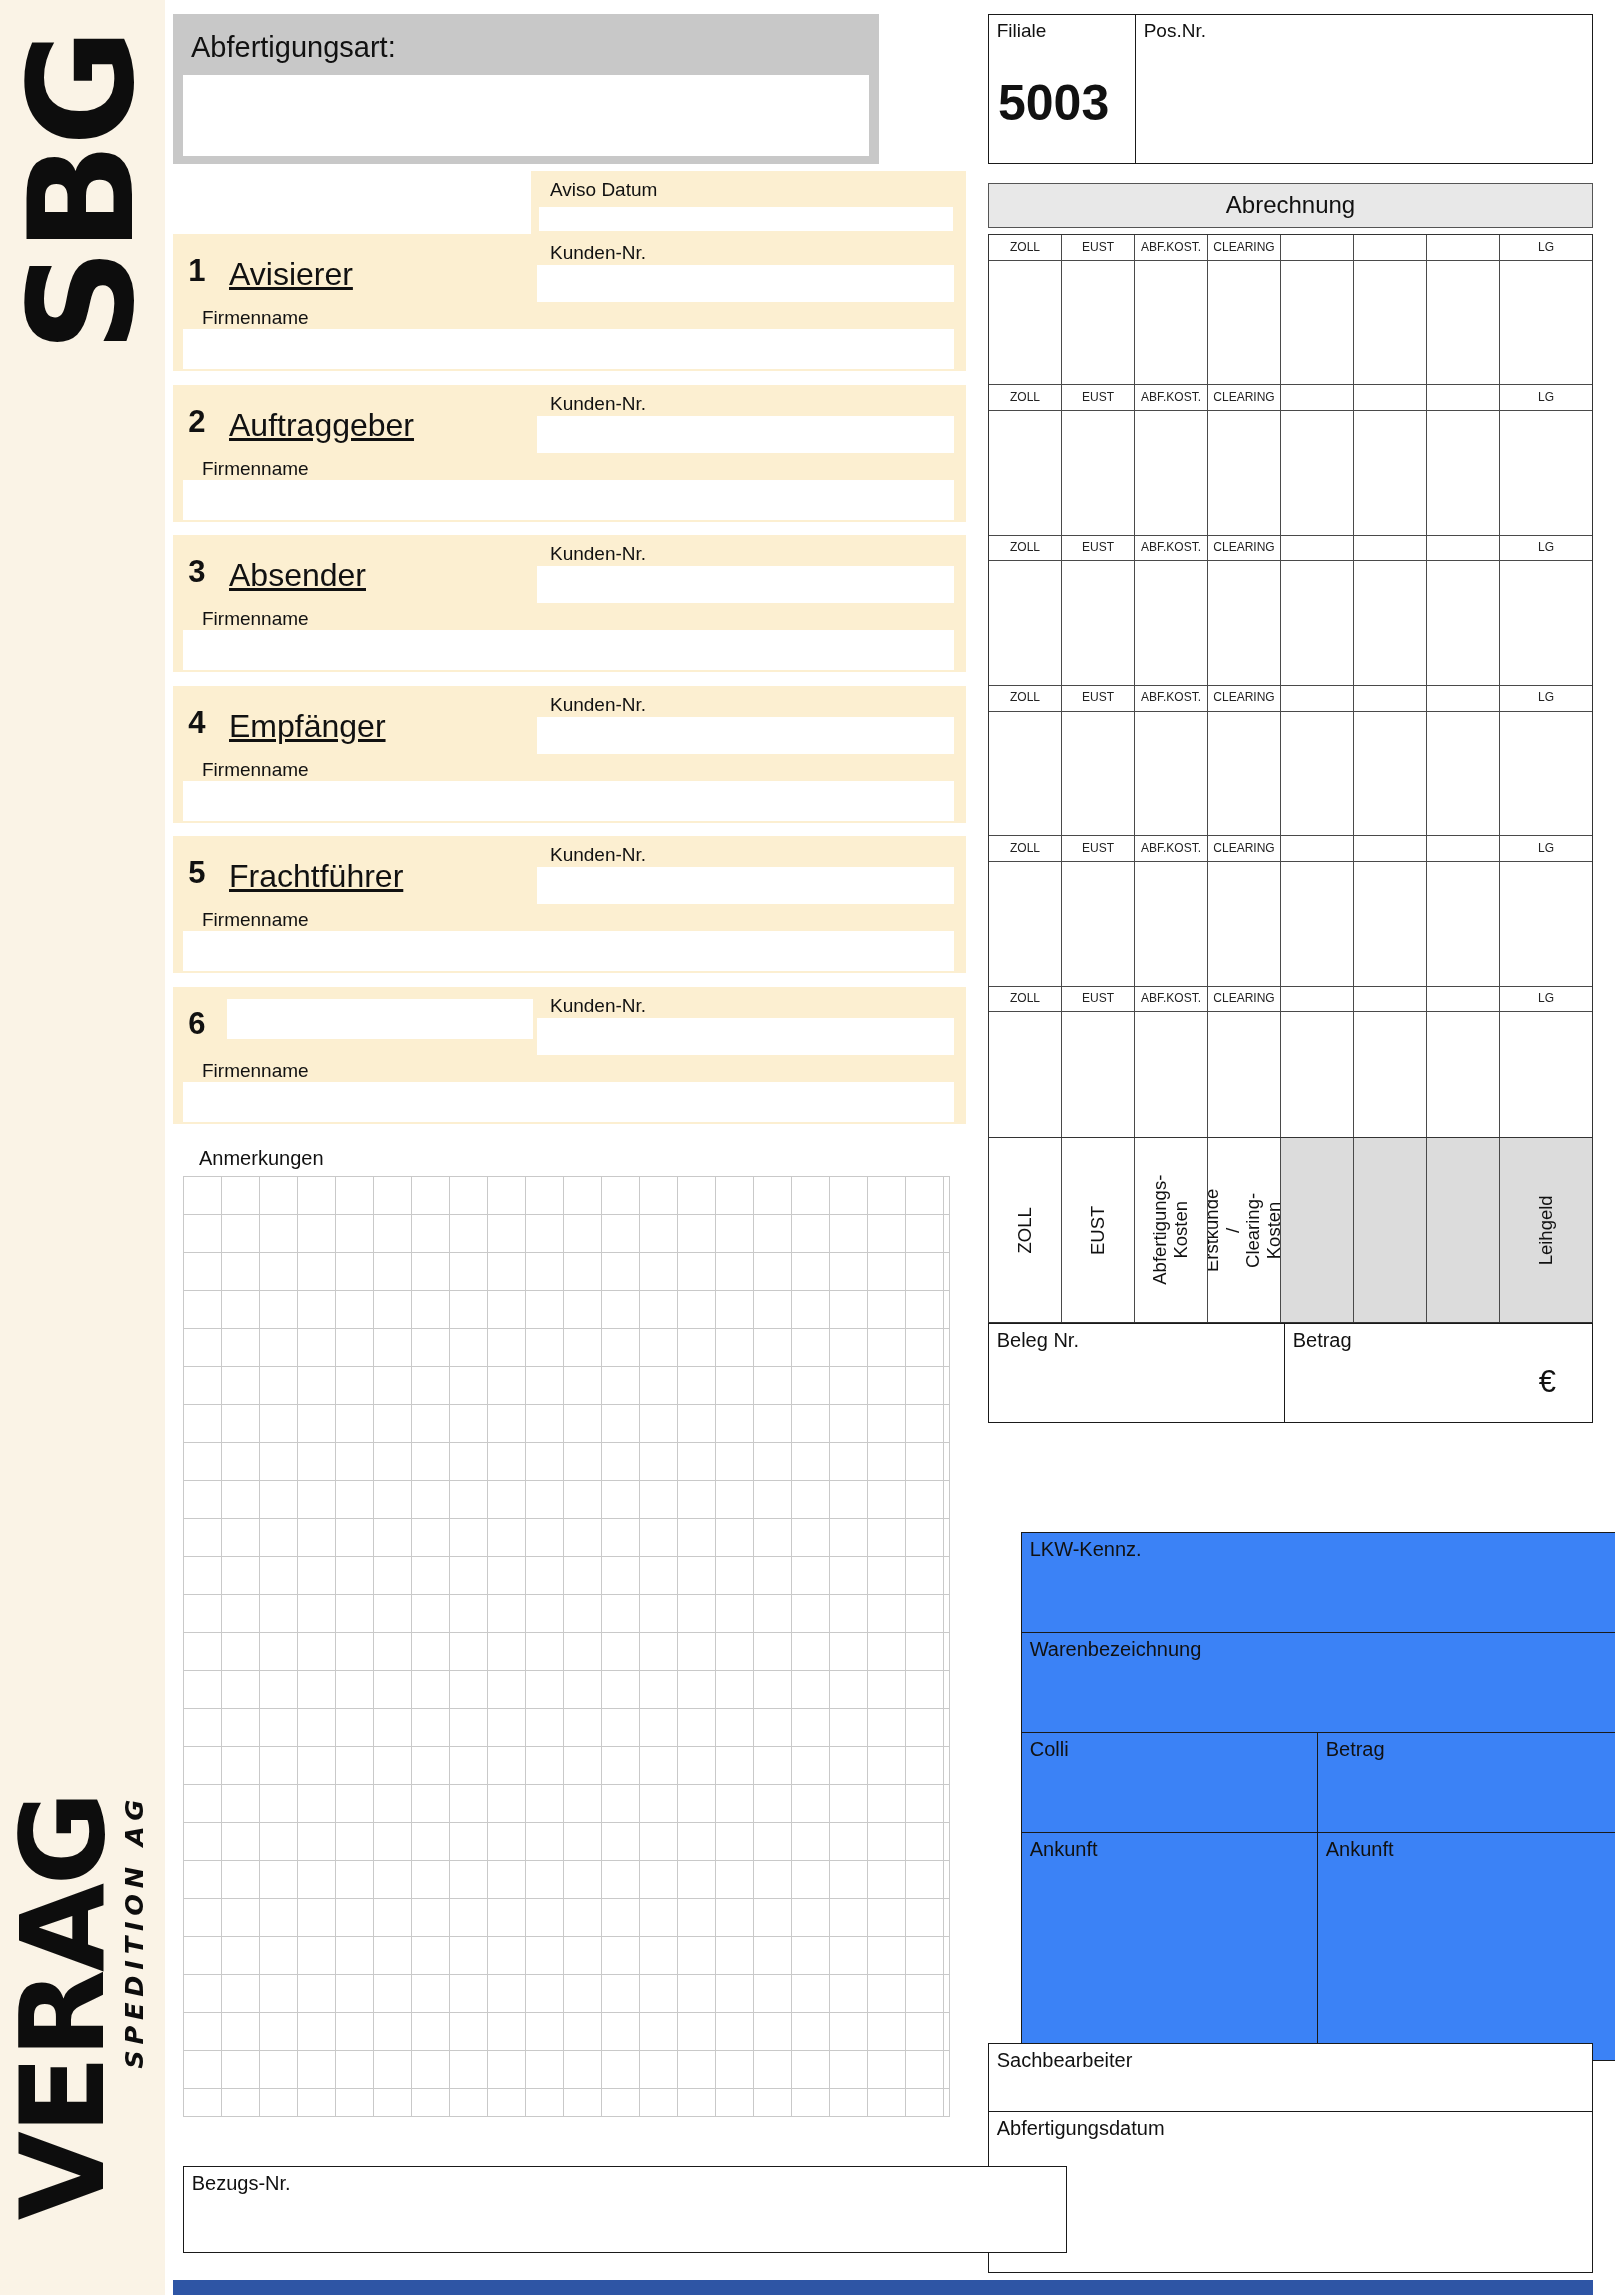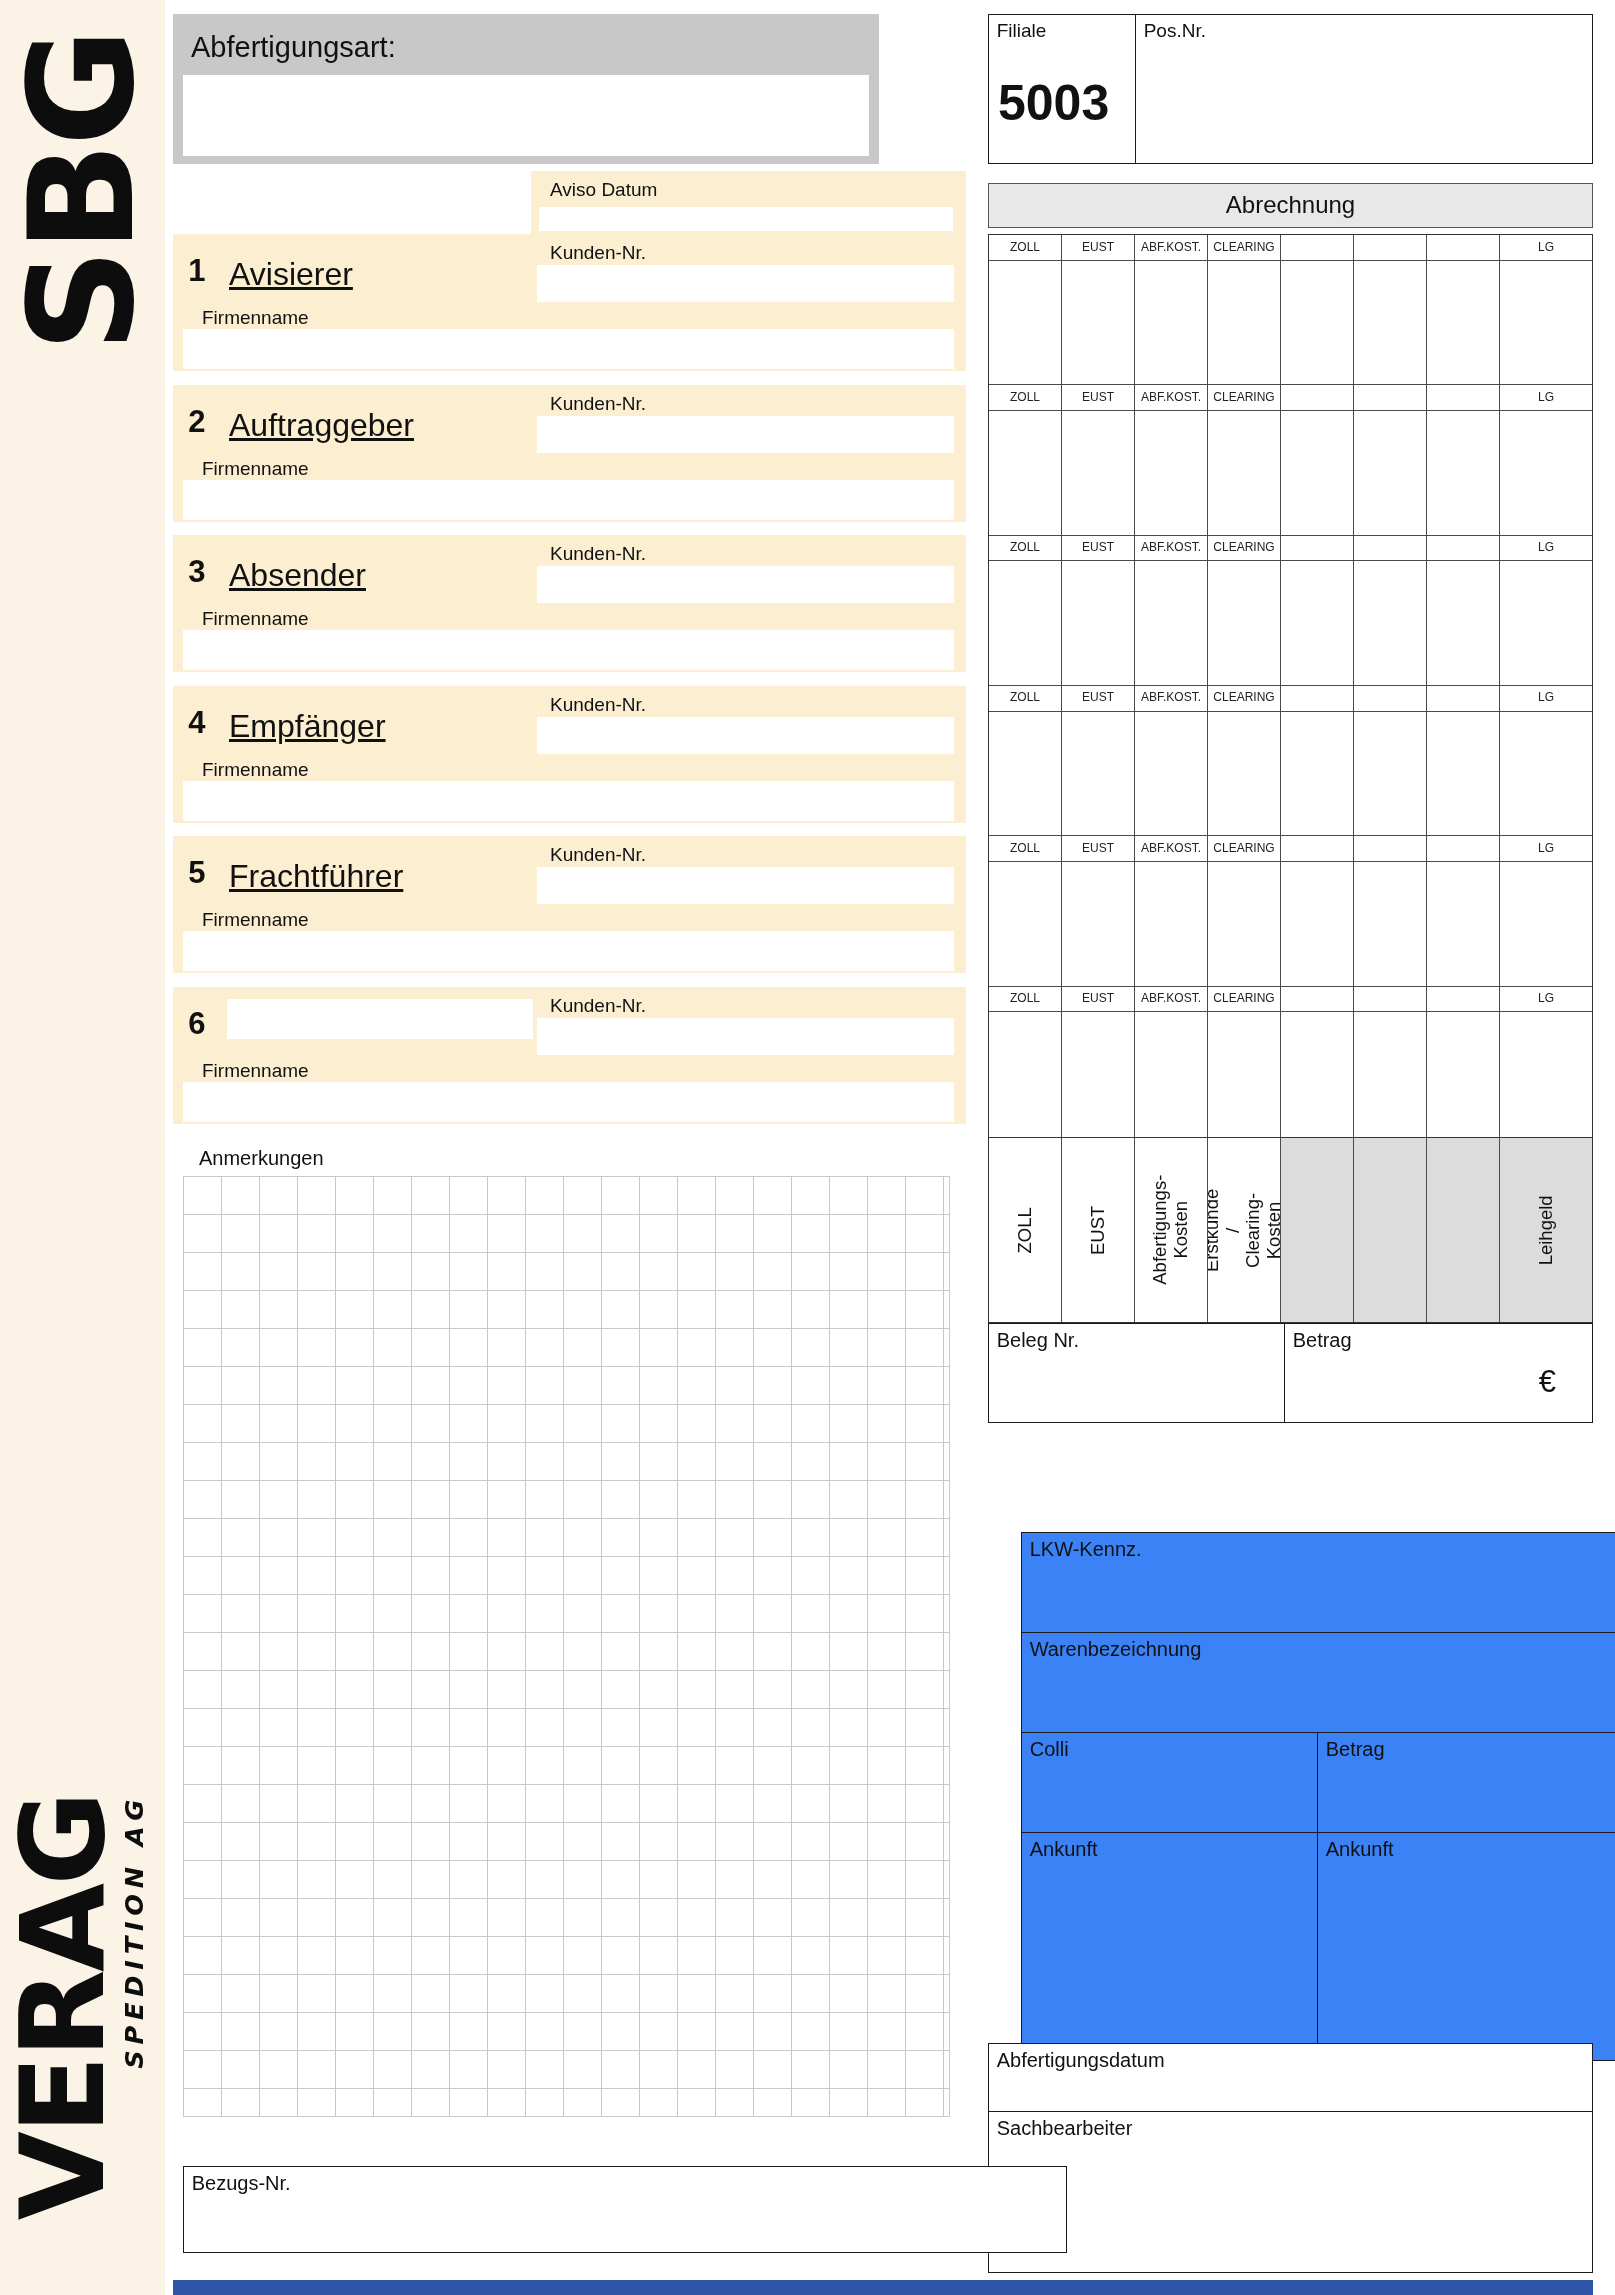--- a/index.html
+++ b/index.html
@@ -392,24 +392,24 @@
         <div class="box-label">Ankunft</div>
       </div>
       <div>
         <div class="box-label">Ankunft</div>
       </div>
     </div>
   </div>
 
   <div class="abs datum-block">
     <div class="detail-row">
+      <div class="box-label">Sachbearbeiter</div>
+    </div>
+    <div class="detail-row">
       <div class="box-label">Abfertigungsdatum</div>
-    </div>
-    <div class="detail-row">
-      <div class="box-label">Sachbearbeiter</div>
     </div>
   </div>
 
   <div class="bezug-box">
     <div class="box-label">Bezugs-Nr.</div>
   </div>
 
   <div class="abs footer-bar"></div>
 
 </div>

